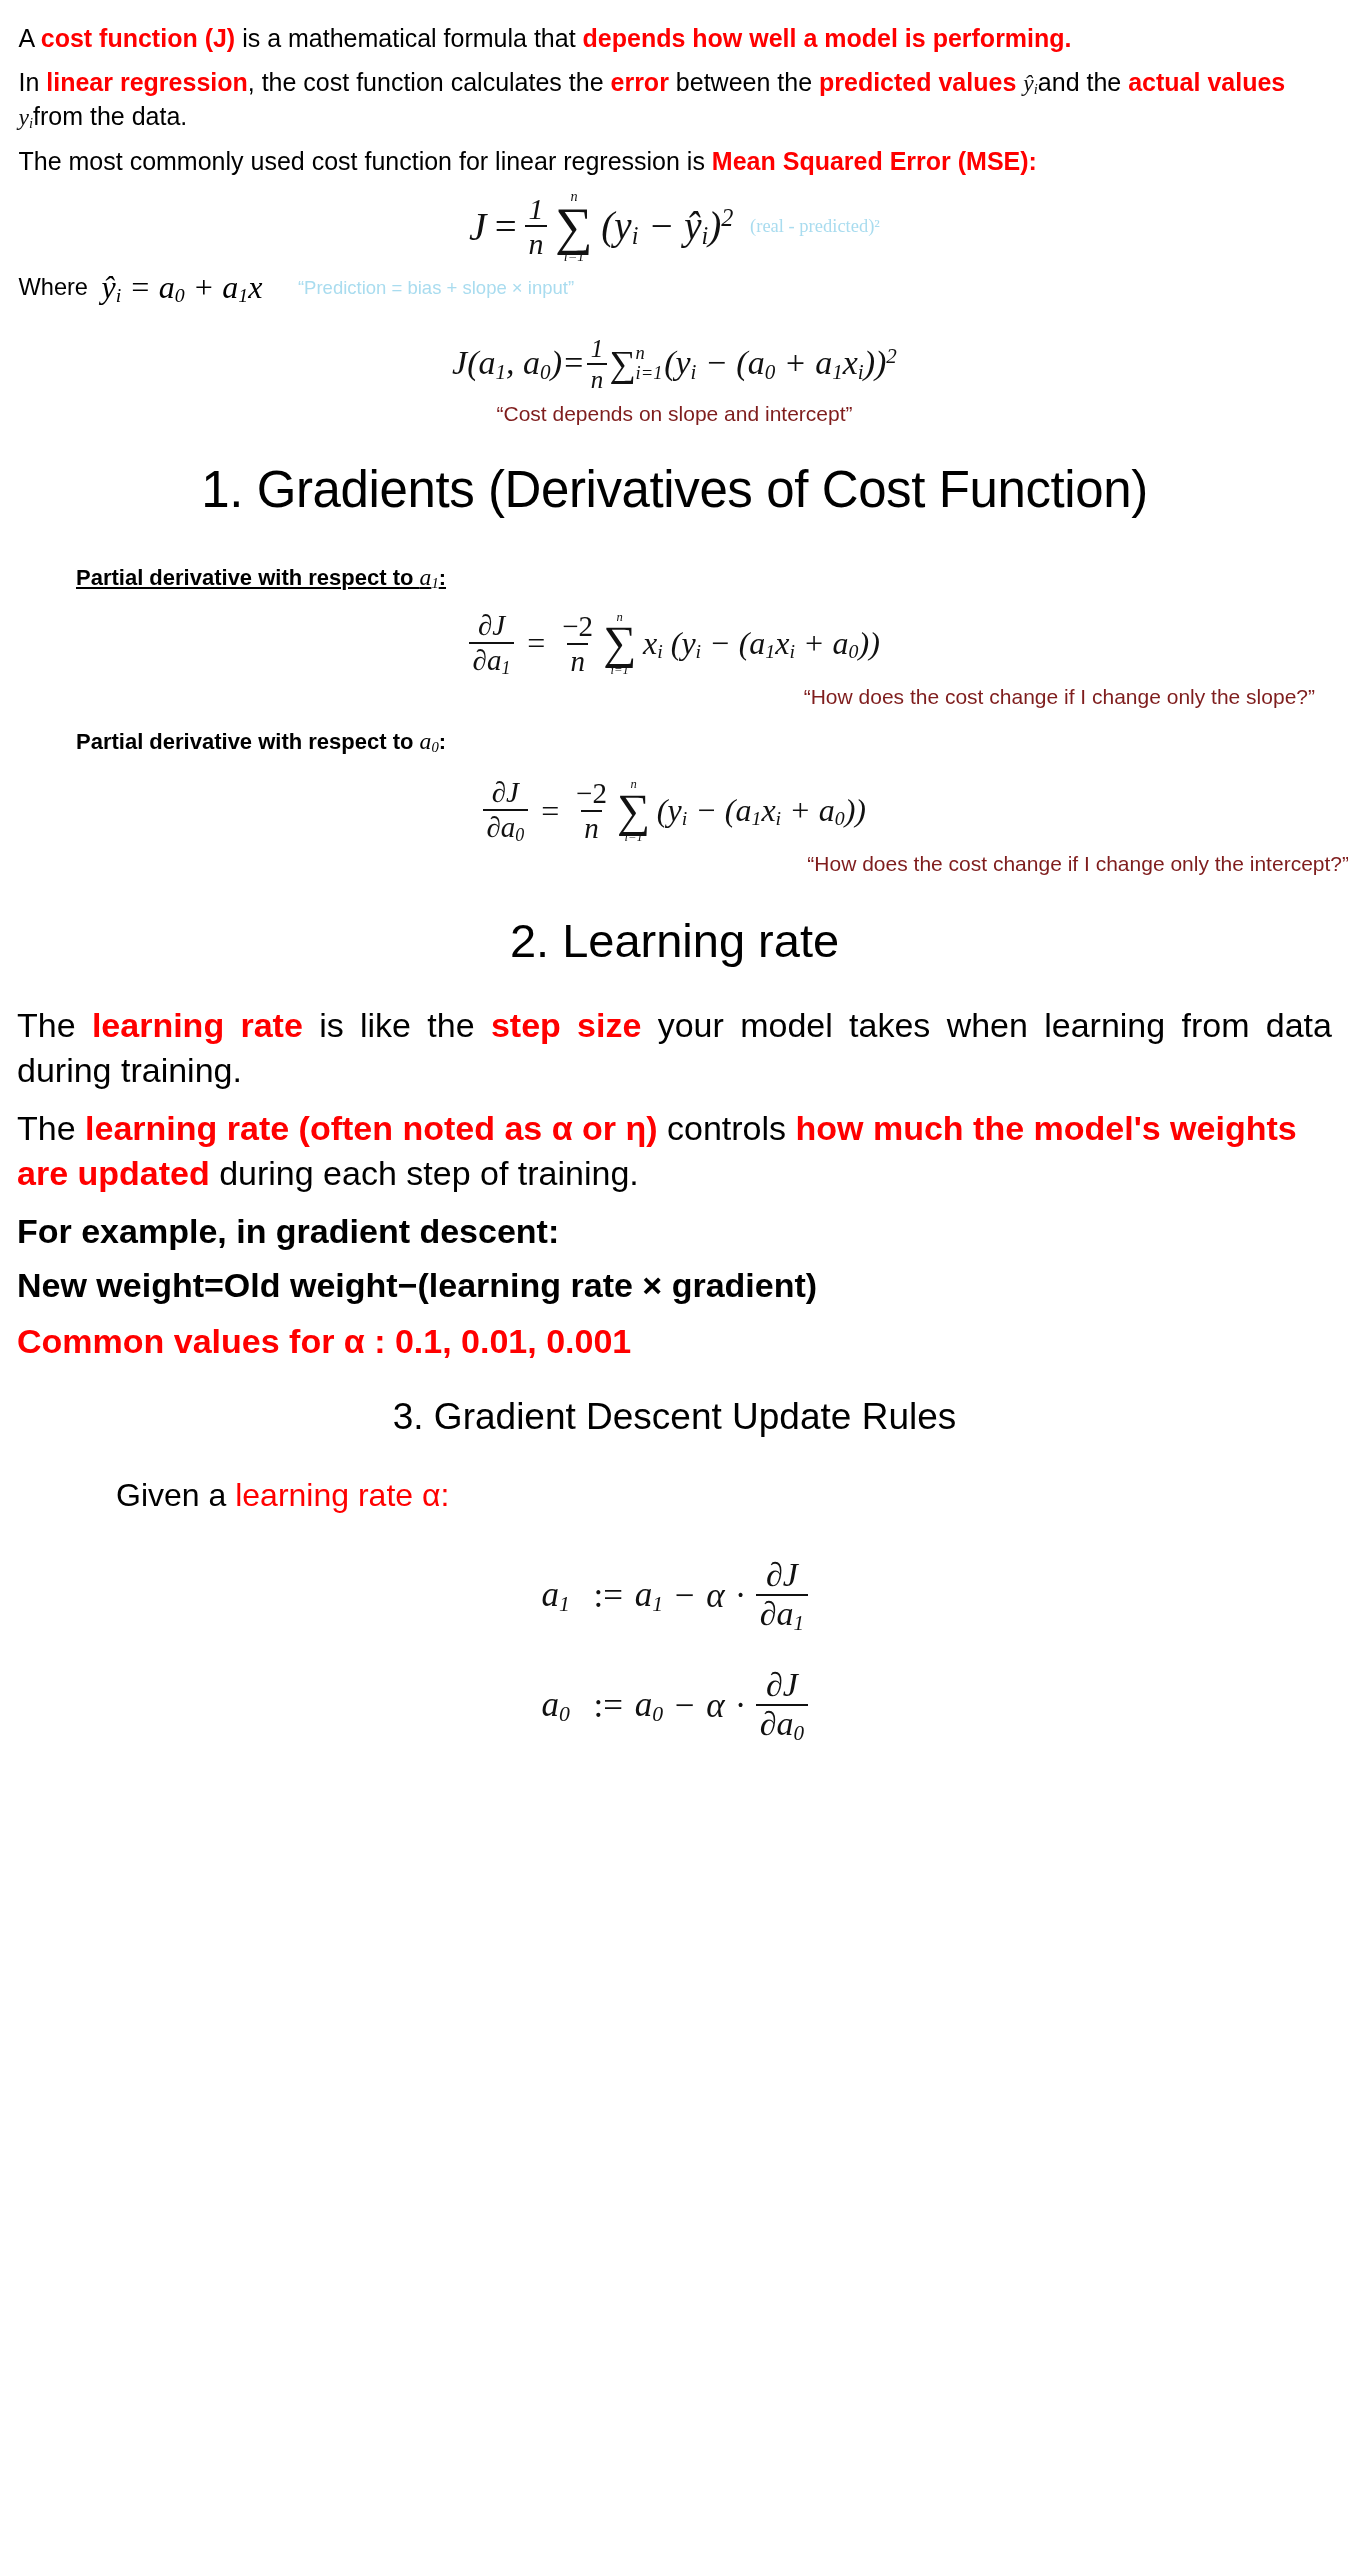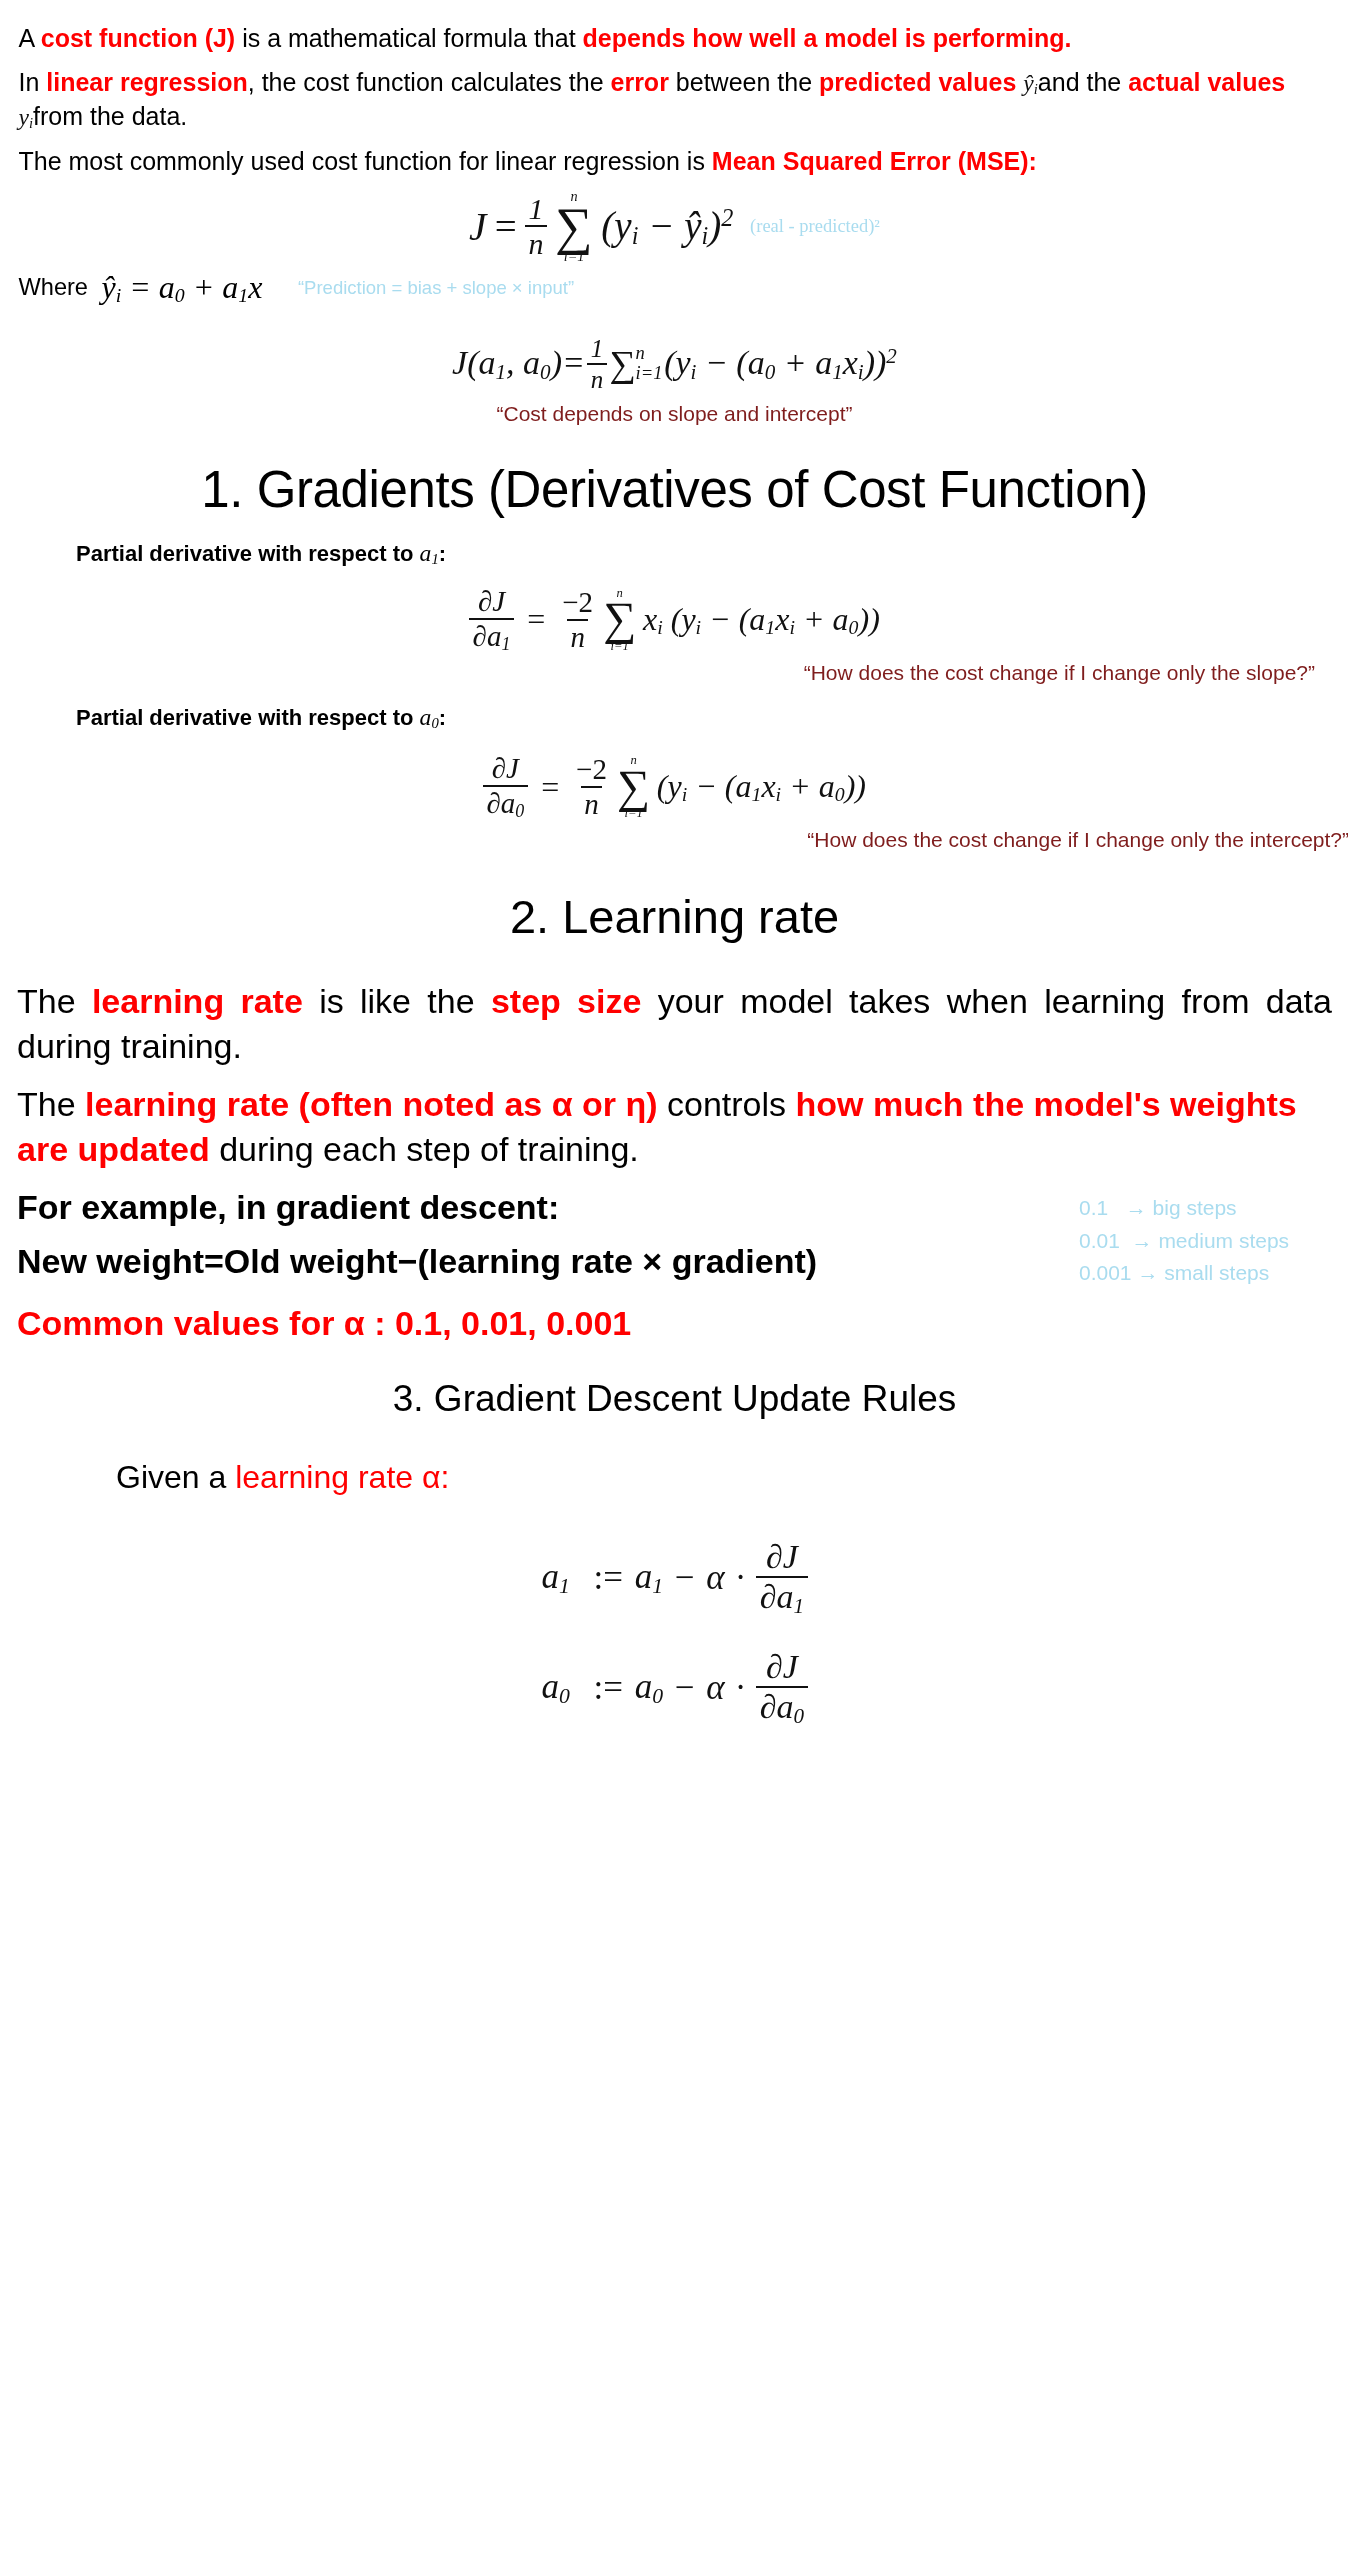--- a/index.html
+++ b/index.html
@@ -172,21 +172,21 @@
         <span>i=1</span>
       </span>
     <span>(y<sub>i</sub> − (a<sub>0</sub> + a<sub>1</sub>x<sub>i</sub>))<sup>2</sup></span>
   </div>
   <div class="cap-center" style="margin-top:10px;">
     <span class="note-lg">“Cost depends on slope and intercept”</span>
   </div>
 
   <h2 class="section-h1" style="margin:37px 0 0 0;">1. Gradients (Derivatives of Cost Function)</h2>
 
-  <div class="sub-label" style="margin-top:24px;">
+  <div class="sub-label" style="margin-top:48px;text-decoration:underline;">
     <span>Partial derivative with respect to </span><span class="mv">a<sub>1</sub></span><span>:</span>
   </div>
 
   <div class="f-grad math">
     <span class="frac" style="font-size:29px;">
       <span class="num">∂J</span>
       <span class="den">∂a<sub>1</sub></span>
     </span>
     <span style="font-style:normal;margin:0 13.5px;">=</span>
     <span class="frac" style="font-size:29px;">
@@ -236,25 +236,20 @@
   </p>
 
   <p class="para-lg">
     <span>The </span><span class="red b">learning rate (often noted as α or η)</span><span> controls </span><span class="red b">how much the model's weights are updated</span><span> during each step of training.</span>
   </p>
 
   <div class="lr-cols" style="margin-top:3.4px;">
     <div class="lr-left">
       <div style="font-size:34px;line-height:1.32;">For example, in gradient descent:</div>
       <div style="font-size:34px;line-height:1.32;margin-top:8.4px;">New weight=Old weight−(learning rate × gradient)</div>
-    </div>
-    <div class="lr-right">
-      <div>0.1   → big steps</div>
-      <div>0.01  → medium steps</div>
-      <div>0.001 → small steps</div>
     </div>
   </div>
 
   <div class="para-lg red b" style="margin-top:11.8px;">Common values for α : 0.1, 0.01, 0.001</div>
 
   <h2 class="section-h3" style="margin:34px 0 0 0;">3. Gradient Descent Update Rules</h2>
 
   <div class="given">
     <span>Given a </span><span class="red">learning rate α:</span>
   </div>

